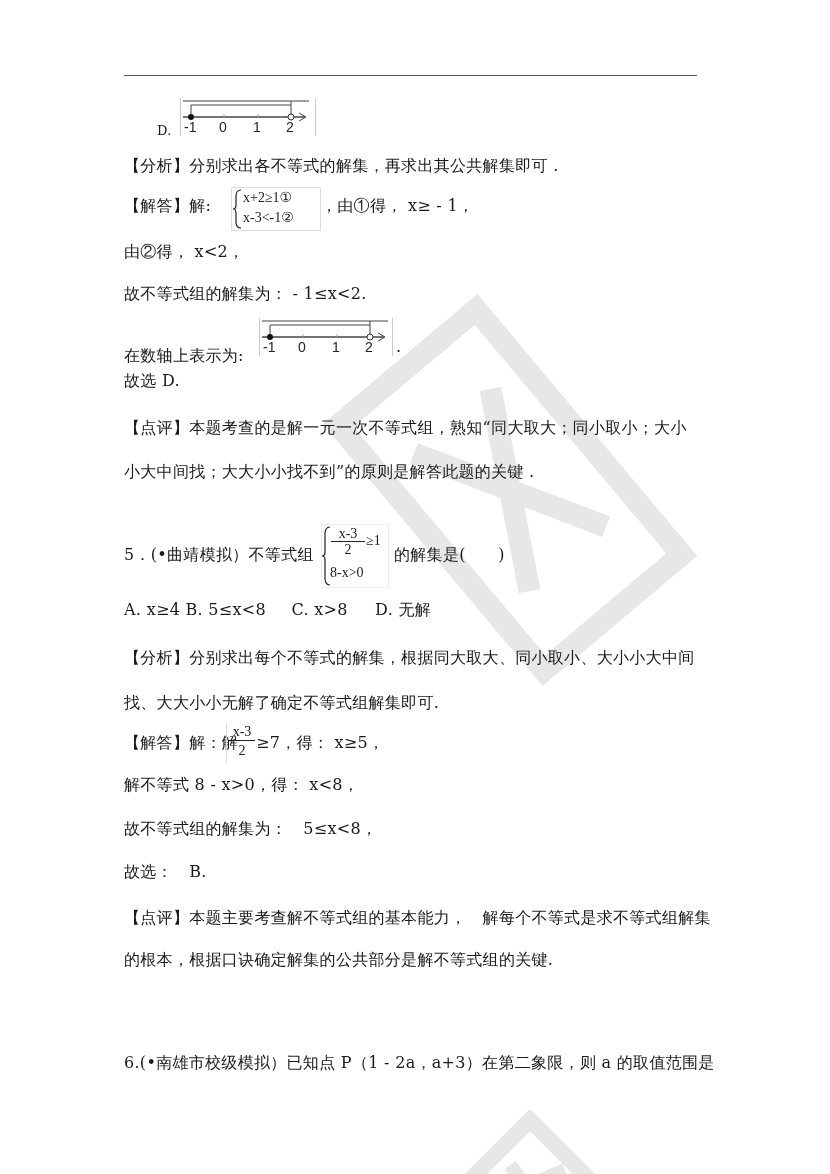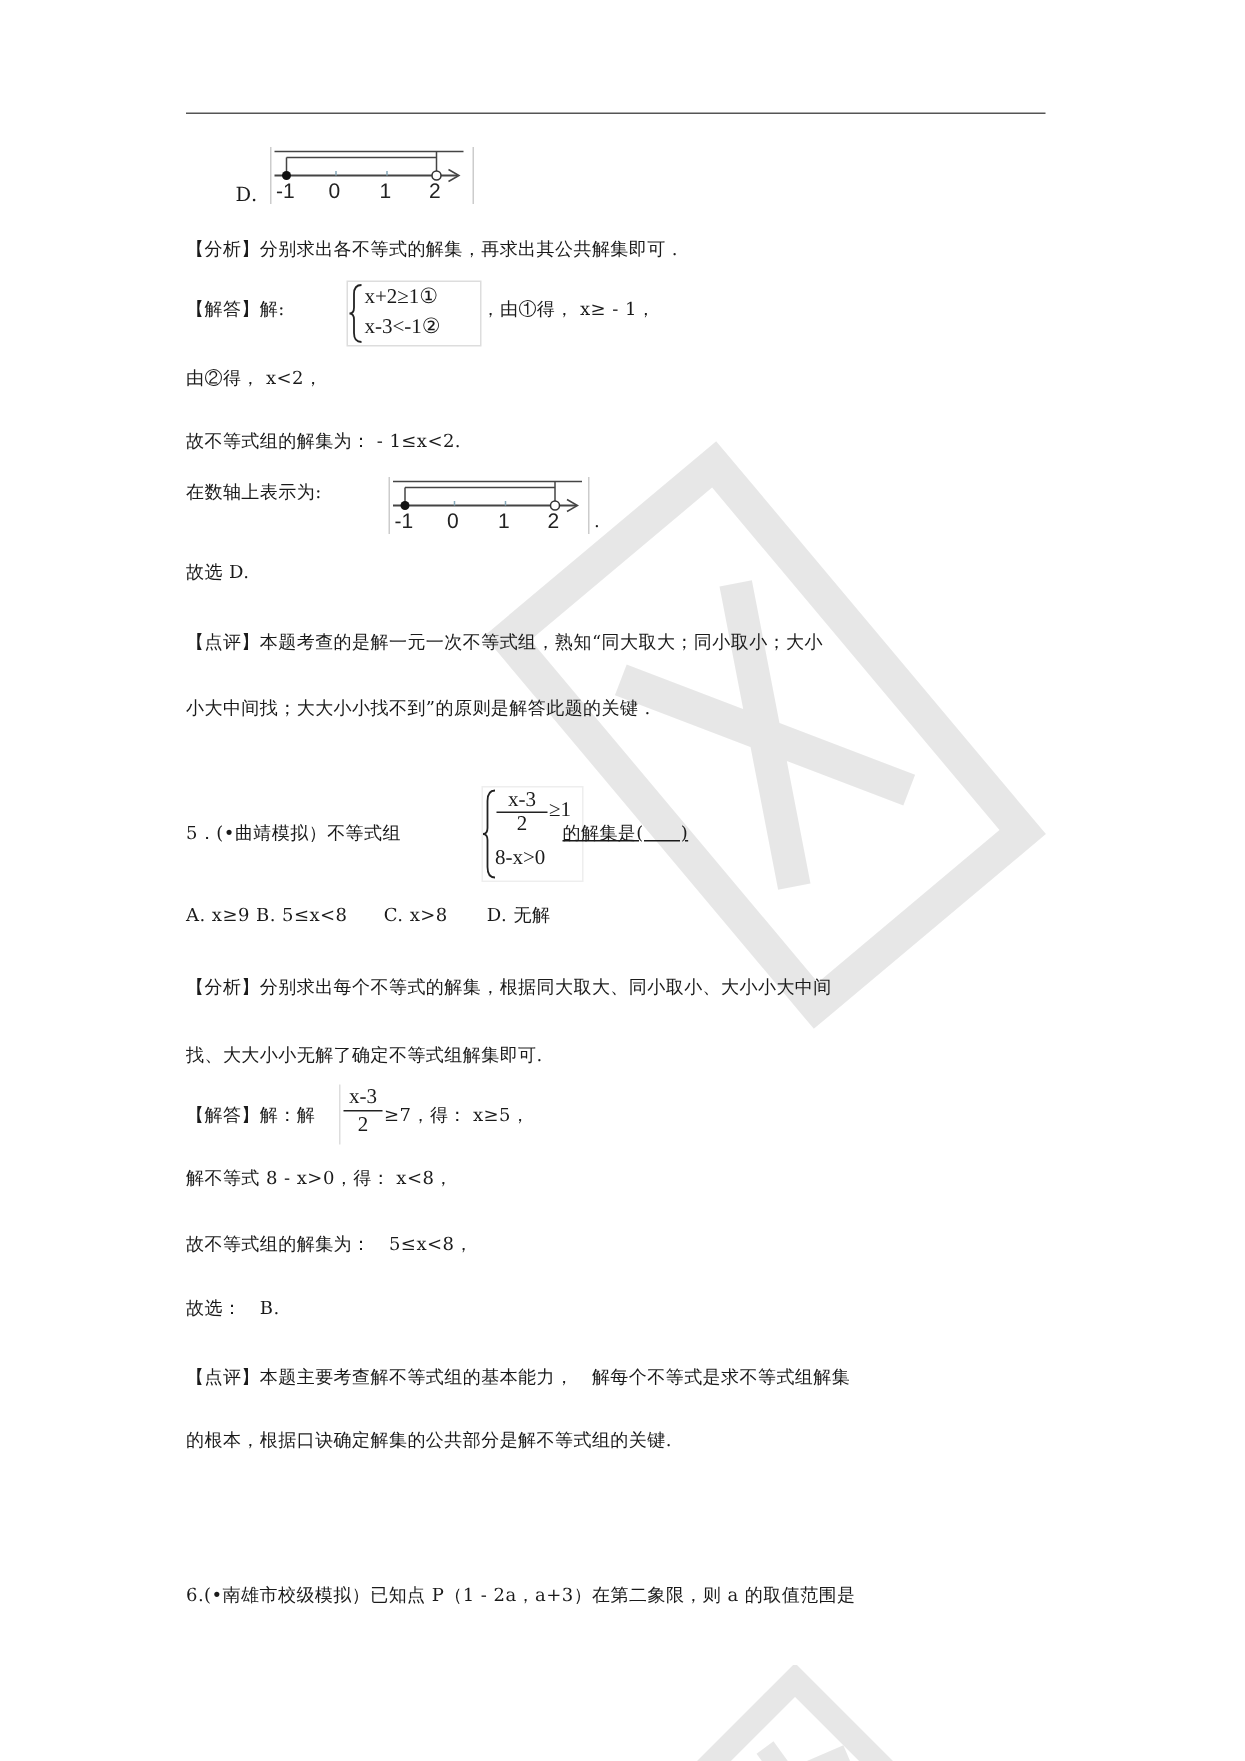--- a/index.html
+++ b/index.html
@@ -6,21 +6,21 @@
   body {
     width: 830px; height: 1174px; position: relative; overflow: hidden;
     font-family: "DejaVu Serif", "Liberation Serif", serif;
     color: #1a1a1a;
   }
   .header-rule {
     position: absolute; left: 124px; top: 75px; width: 573px; height: 0;
     border-top: 1px solid #555;
   }
   .line {
-    position: absolute; left: 124px; font-size: 12px; line-height: 20px;
+    position: absolute; left: 124px; font-size: 16px; line-height: 20px;
     white-space: nowrap; letter-spacing: 0.3px;
   }
   
   .numline {
     position: absolute; border-left: 1px solid #ccc; border-right: 1px solid #ccc;
     background: #fff;
   }
   .numline svg { display: block; }
   
   .sysbox {
@@ -76,21 +76,21 @@
   </svg>
   <div style="position:absolute;left:11px;top:1px;text-align:right;">x+2≥1①</div>
   <div style="position:absolute;left:11px;top:21px;">x-3&lt;-1②</div>
 </div>
 <div class="line" style="left:321px;top:196px;">，由①得， x≥ - 1，</div>
 
 <div class="line" style="top:242px;">由②得， x&lt;2，</div>
 
 <div class="line" style="top:284px;">故不等式组的解集为： - 1≤x&lt;2.</div>
 
-<div class="line" style="top:318px;">在数轴上表示为:</div>
+<div class="line" style="top:346px;">在数轴上表示为:</div>
 <div class="numline" style="left:259px;top:318px;width:132px;height:38px;">
   <svg width="132" height="38" viewBox="0 0 132 38">
     <line x1="2" y1="3" x2="128" y2="3" stroke="#444" stroke-width="1"></line>
     <line x1="10" y1="7" x2="110" y2="7" stroke="#444" stroke-width="1"></line>
     <line x1="10" y1="7" x2="10" y2="19" stroke="#444" stroke-width="1"></line>
     <line x1="110" y1="3" x2="110" y2="19" stroke="#444" stroke-width="1"></line>
     <line x1="2" y1="19" x2="124" y2="19" stroke="#444" stroke-width="1.3"></line>
     <path d="M118 15 L125 19 L118 23" fill="none" stroke="#444" stroke-width="1"></path>
     <line x1="43" y1="16" x2="43" y2="19" stroke="#8ab" stroke-width="1"></line>
     <line x1="77" y1="16" x2="77" y2="19" stroke="#8ab" stroke-width="1"></line>
@@ -113,24 +113,24 @@
 <div class="sysbox" style="left:321px;top:524px;width:66px;height:62px;border-color:#eee;">
   <svg width="66" height="62" viewBox="0 0 66 62" style="position:absolute;left:0;top:0;">
     <path d="M8 2 Q3 2 3 9 L3 27 Q3 31 0 31 Q3 31 3 35 L3 53 Q3 60 8 60" fill="none" stroke="#222" stroke-width="1.2"></path>
   </svg>
   <div style="position:absolute;left:9px;top:1px;width:34px;text-align:center;line-height:15px;">x-3</div>
   <div style="position:absolute;left:9px;top:16px;width:34px;border-top:1px solid #222;"></div>
   <div style="position:absolute;left:9px;top:17px;width:34px;text-align:center;line-height:15px;">2</div>
   <div style="position:absolute;left:44px;top:8px;">≥1</div>
   <div style="position:absolute;left:8px;top:40px;">8-x&gt;0</div>
 </div>
-<div class="line" style="left:375px;top:545px;text-decoration:underline;">的解集是(　　)</div>
+<div class="line" style="left:394px;top:545px;">的解集是(　　)</div>
 
 <div class="line" style="top:600px;">
-  <span>A. x≥9</span>
+  <span>A. x≥4</span>
   <span>B. 5≤x&lt;8</span>
   <span style="margin-left:20px;">C. x&gt;8</span>
   <span style="margin-left:22px;">D. 无解</span>
 </div>
 
 <div class="line" style="top:648px;">【分析】分别求出每个不等式的解集，根据同大取大、同小取小、大小小大中间</div>
 <div class="line" style="top:693px;">找、大大小小无解了确定不等式组解集即可.</div>
 
 <div class="line" style="top:733px;text-align:right;">【解答】解：解</div>
 <div style="position:absolute;left:226px;top:723px;width:30px;height:40px;border-left:1px solid #ddd;font-family:'Liberation Serif',serif;font-size:14px;">

